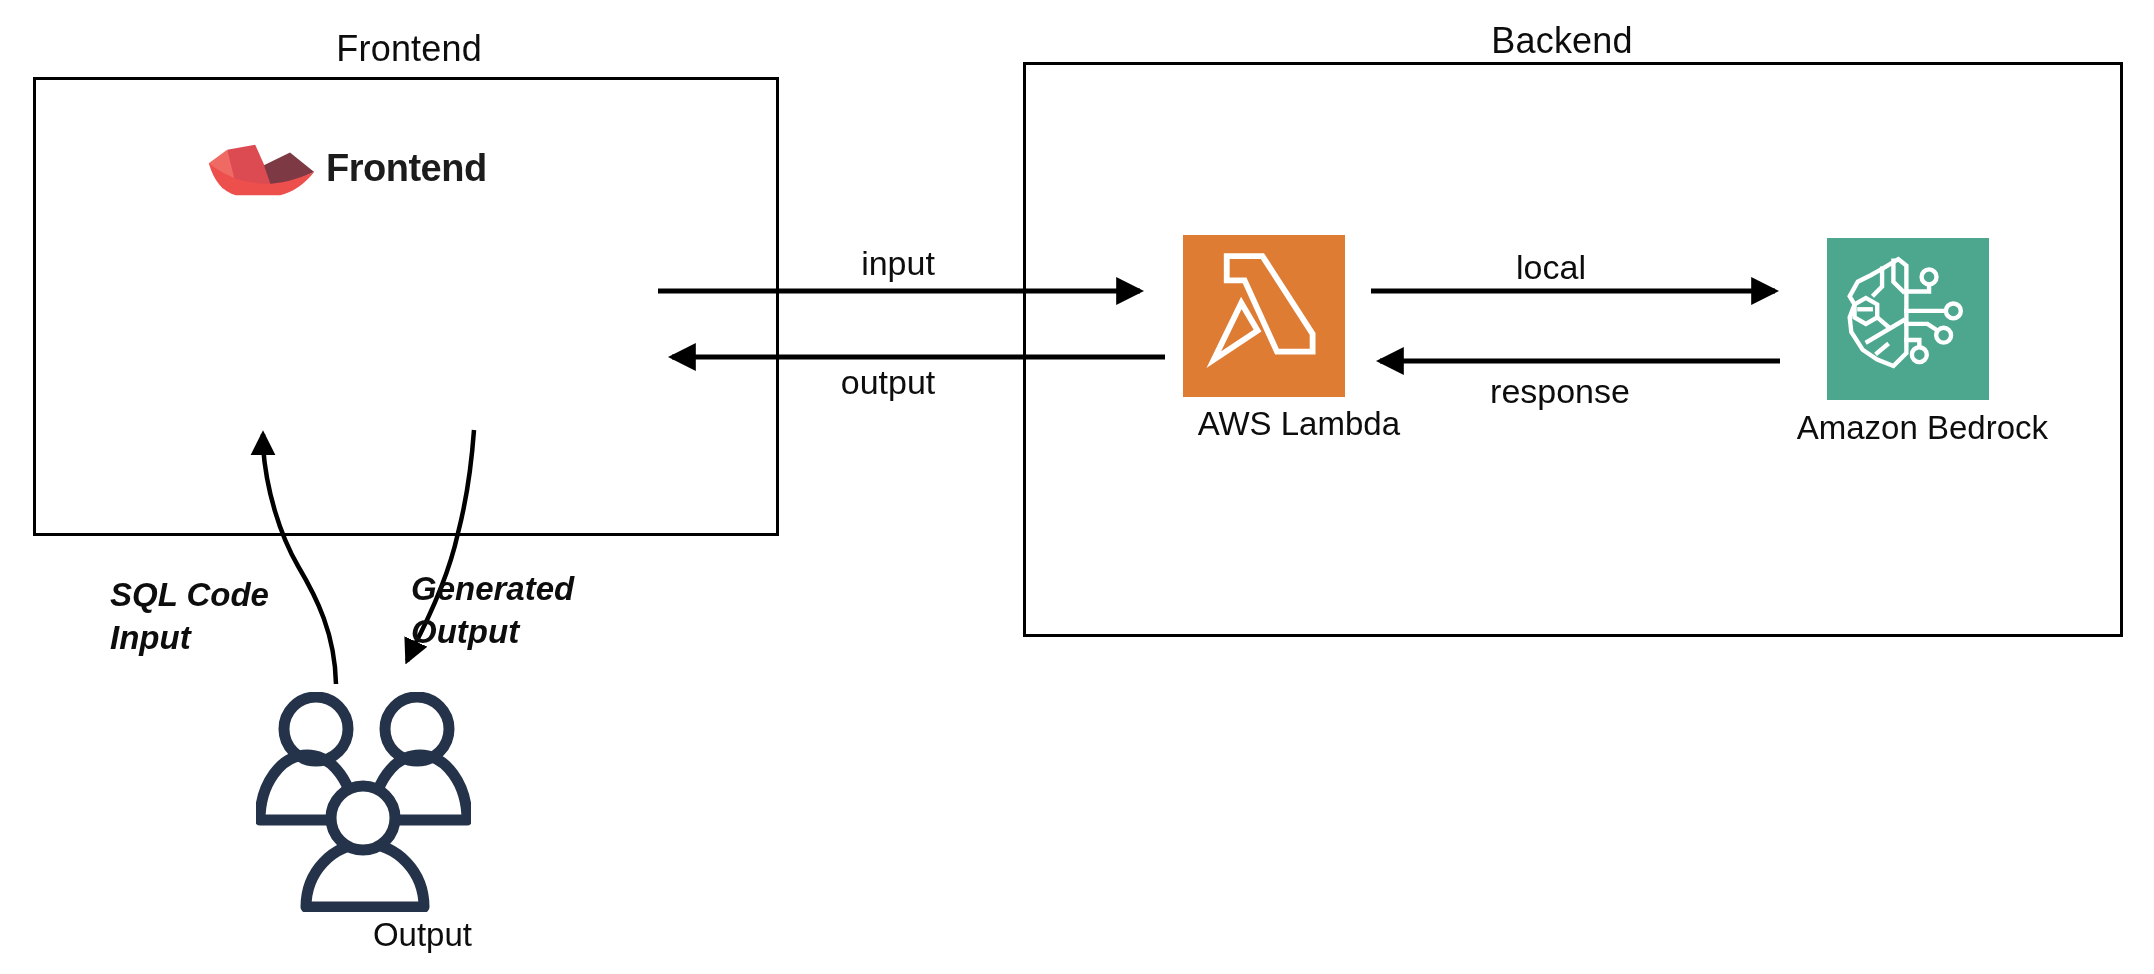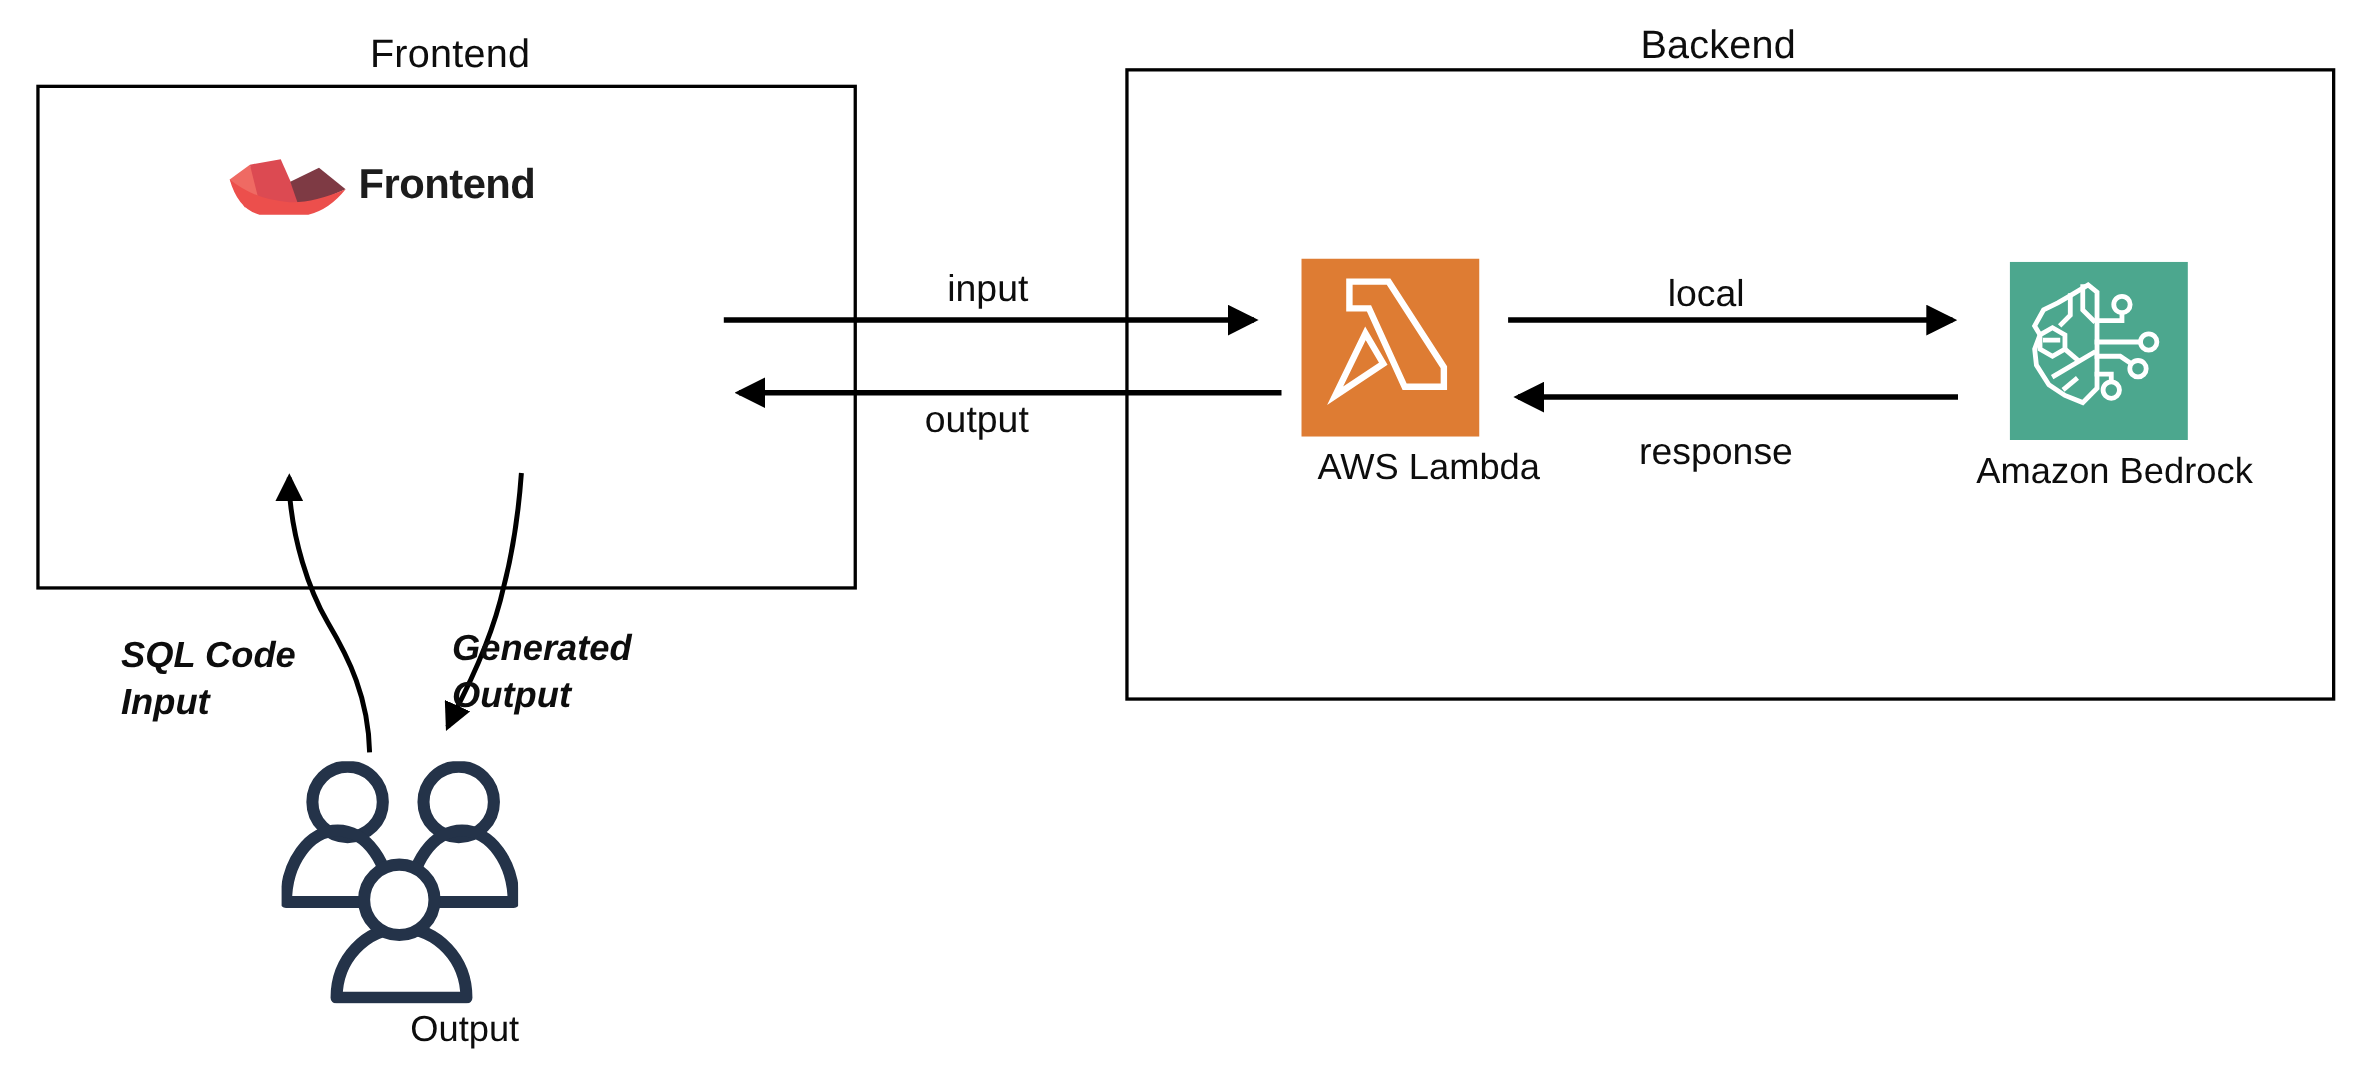--- a/index.html
+++ b/index.html
@@ -102,21 +102,21 @@
       <rect x="0" y="0" width="100" height="100" fill="#DE7C33"></rect>
       <g fill="none" stroke="#ffffff" stroke-width="3.6" stroke-linejoin="miter">
         <polygon points="27,13 49,13 80,61 80,72 58,72 38,28 27,28"></polygon>
         <polygon points="36,42 46,59 19,77"></polygon>
       </g>
     </svg>
   </div>
   <div class="icon-label" style="left:1130px;top:405px;width:270px;">AWS Lambda</div>
 
   <div class="flow-label" style="left:1451px;top:248px;width:200px;">local</div>
-  <div class="flow-label" style="left:1450px;top:392px;width:220px;">response</div>
+  <div class="flow-label" style="left:1450px;top:372px;width:220px;">response</div>
 
   <div class="icon-tile" style="left:1827px;top:238px;">
     <svg viewBox="0 0 100 100">
       <rect x="0" y="0" width="100" height="100" fill="#4CA78E"></rect>
       <g fill="none" stroke="#ffffff" stroke-width="2.7" stroke-linejoin="miter" stroke-linecap="square">
         <path d="M34,19 L44,13 L49,17 L49,71 L41,79 L31,75 L22,69 L15,58 L14,49 L17,41 L14,36 L19,27 L27,23 Z"></path>
         <path d="M34,19 L34,30 L29,35"></path>
         <path d="M41,14 L41,27 L47,33"></path>
         <path d="M17,41 L24,37 L31,41 L31,49 L24,53 L17,49 Z"></path>
         <path d="M20,44 L27,44"></path>

